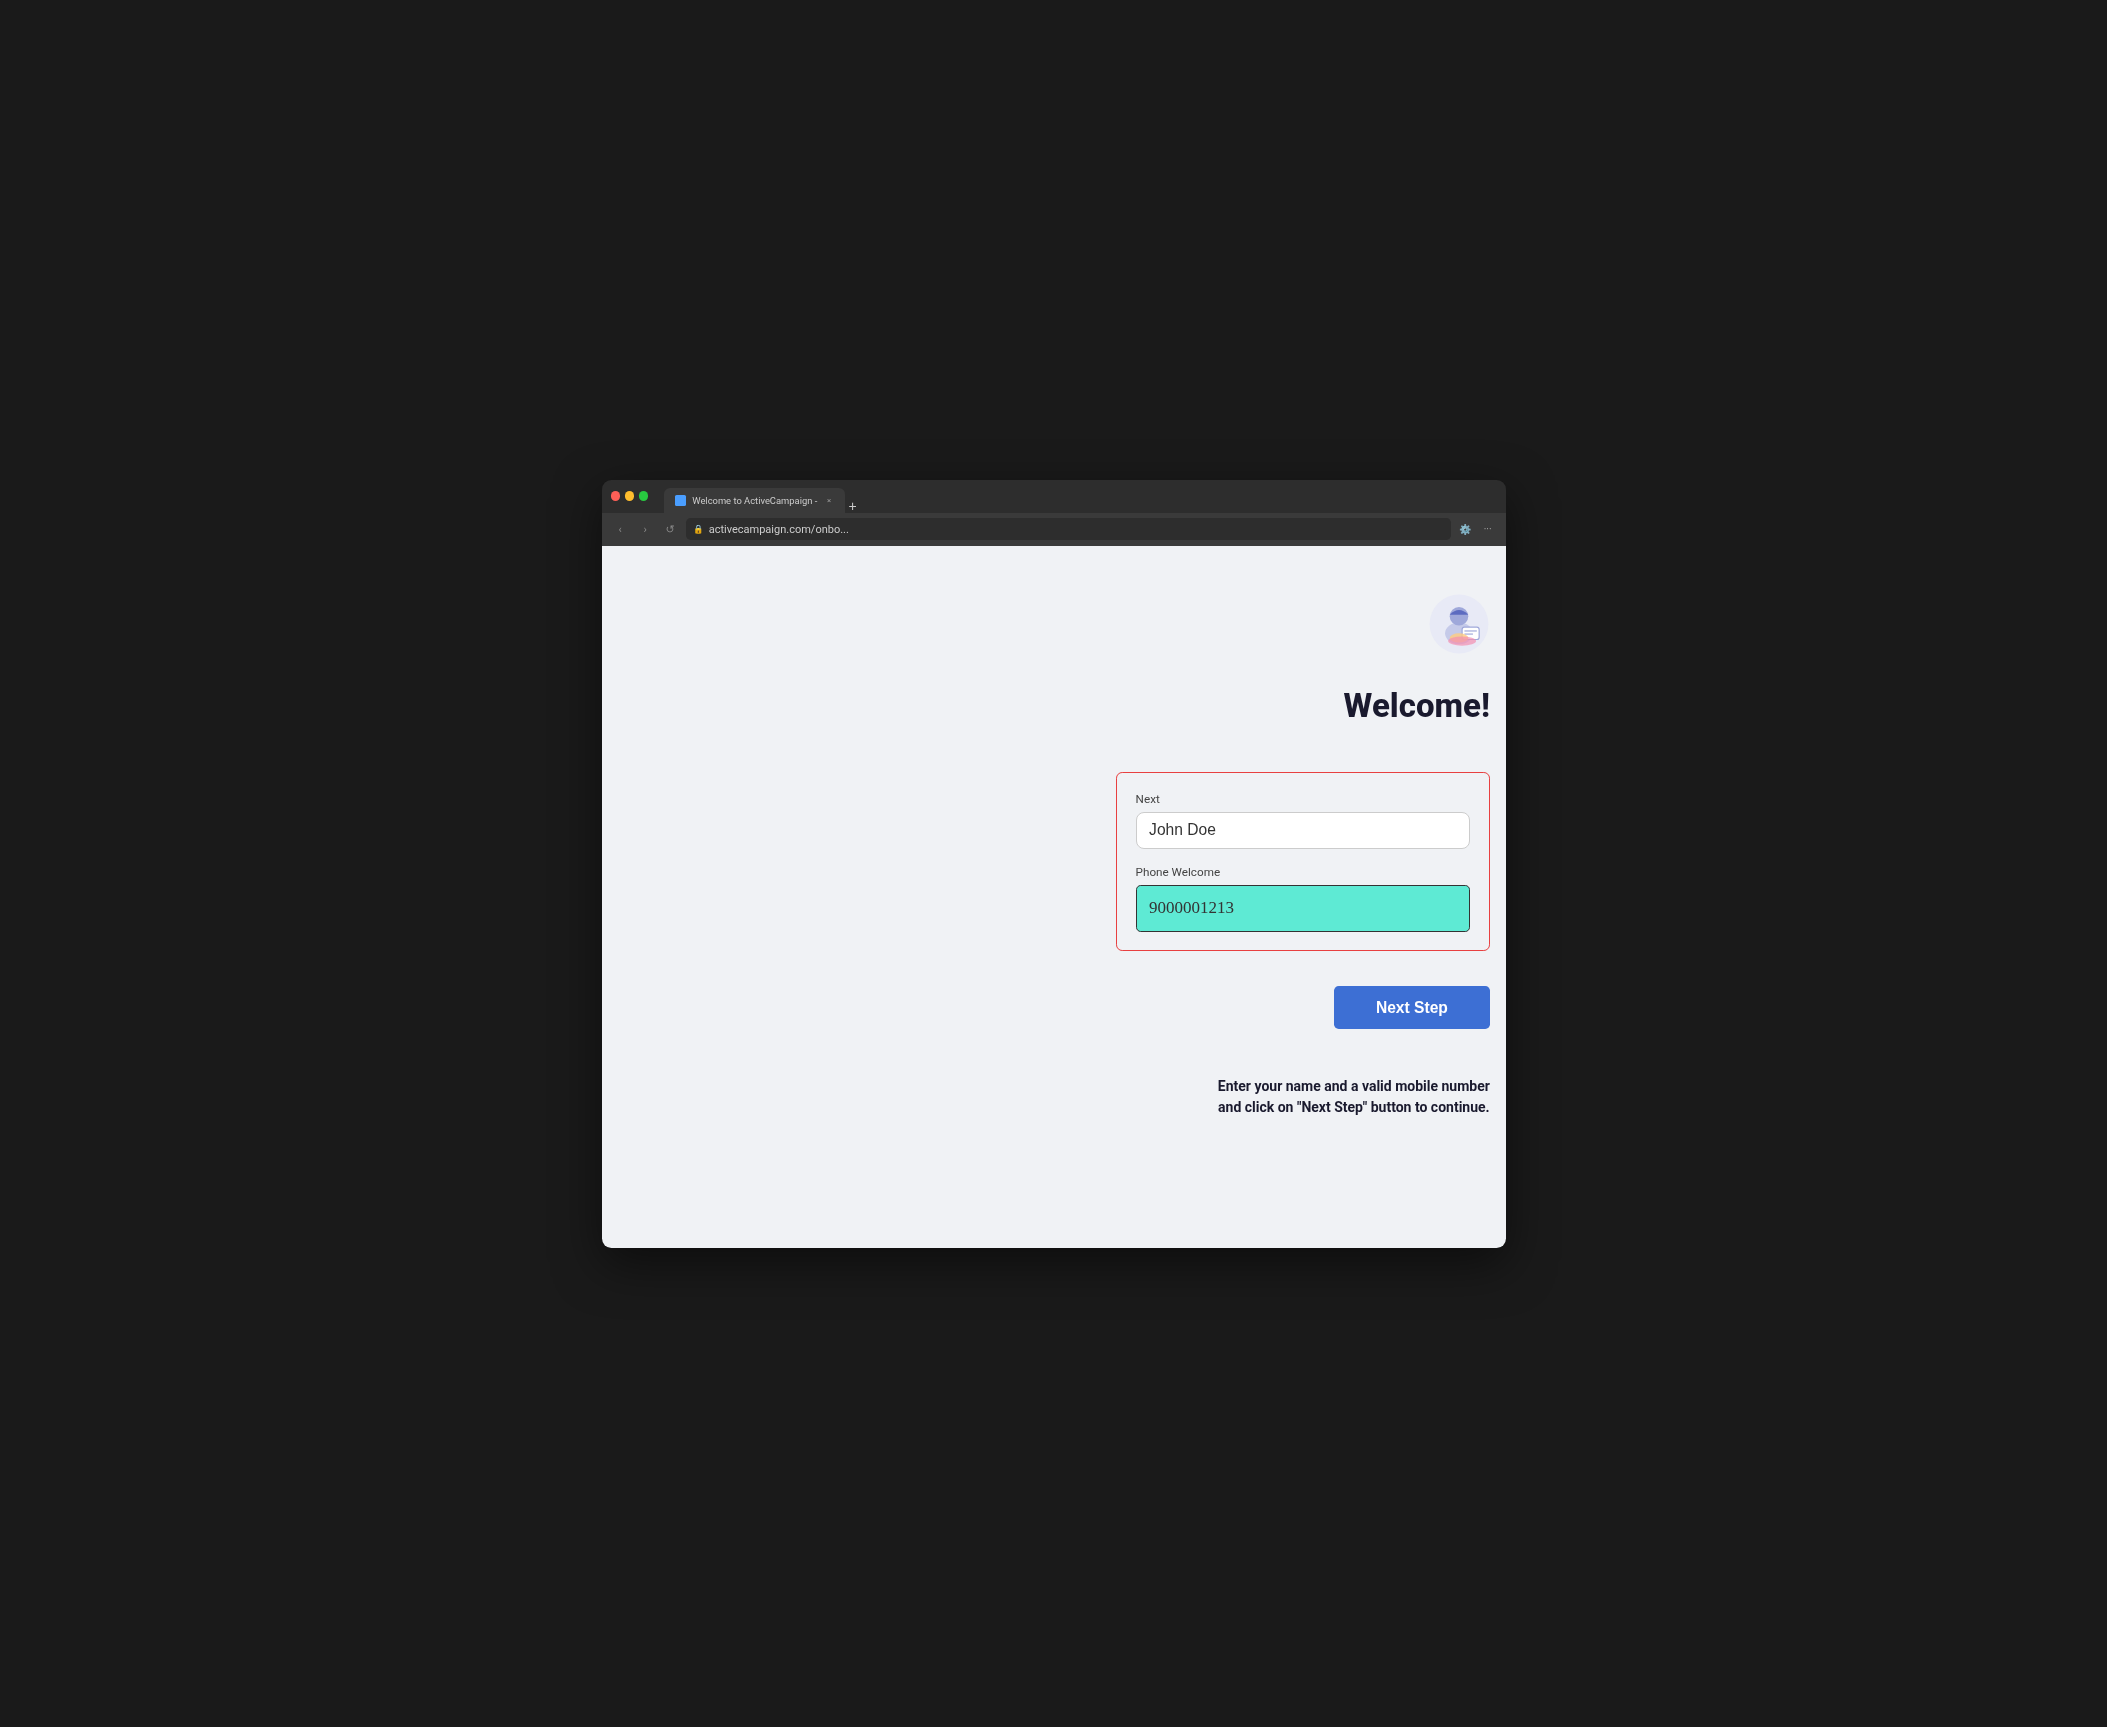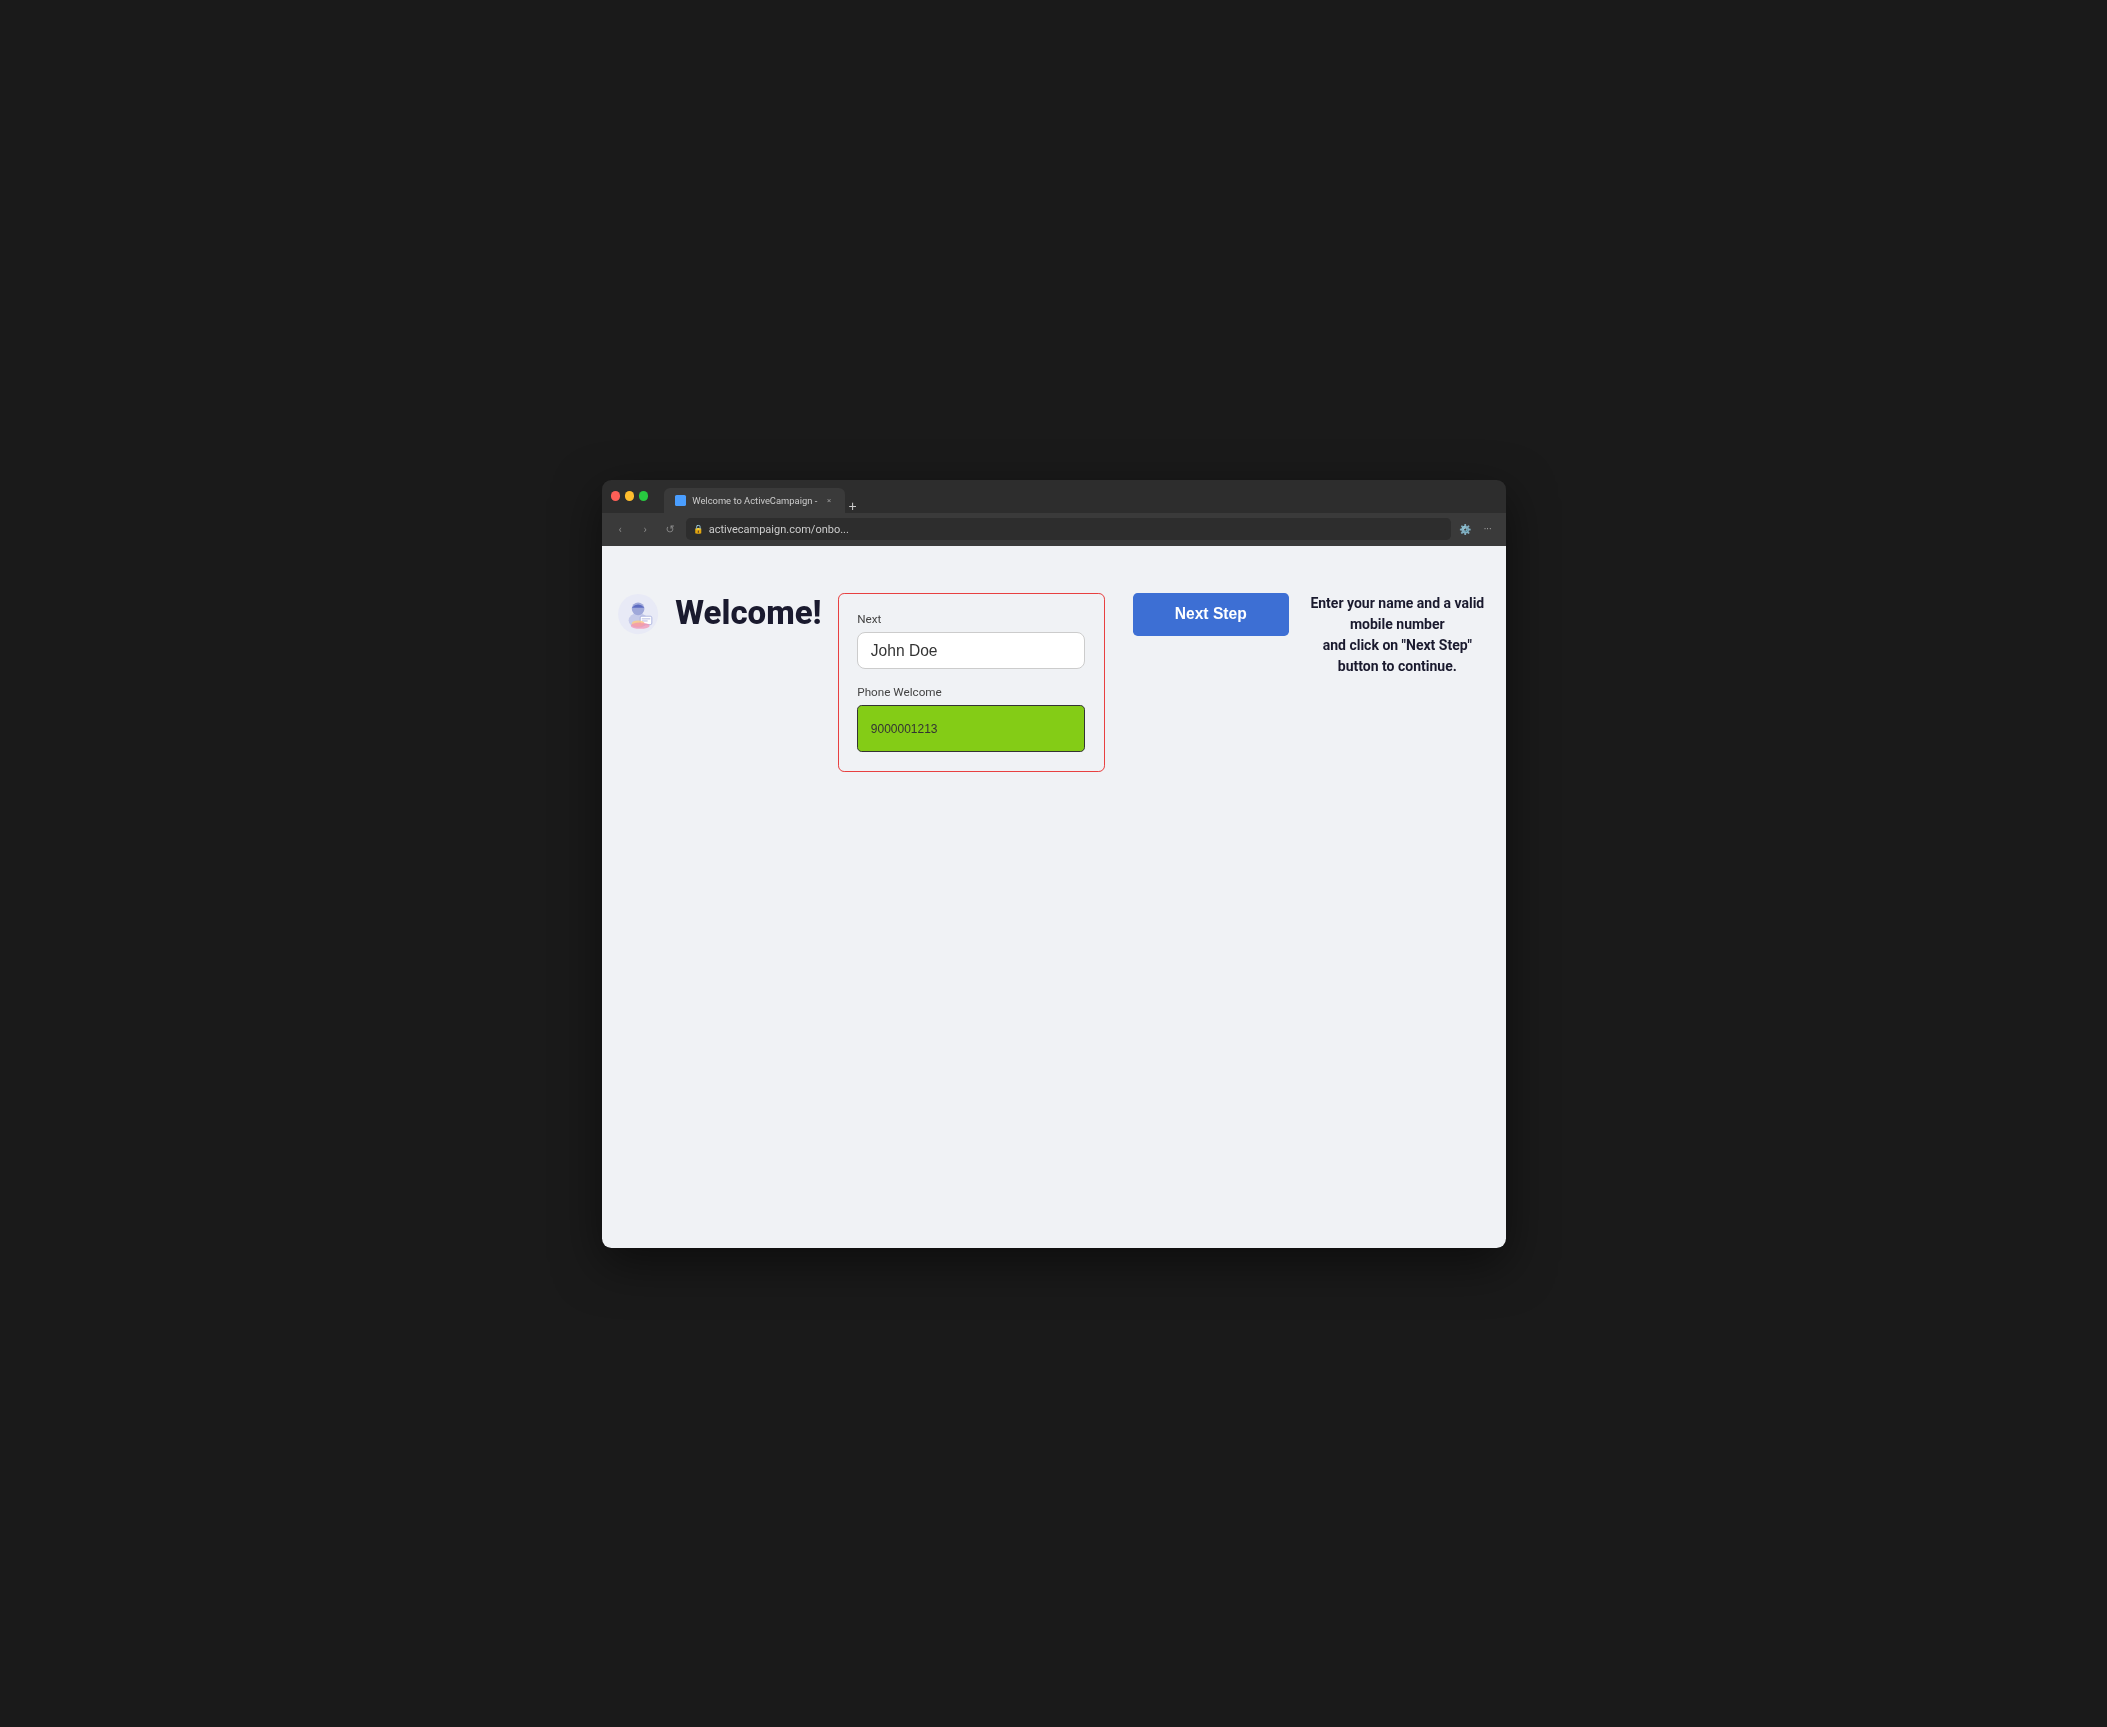--- a/index.html
+++ b/index.html
@@ -154,22 +154,22 @@
       font-size: 10px;
       color: #aaa;
       cursor: pointer;
     }
 
     
     .page-content {
       background: #f0f2f5;
       min-height: 702px;
       display: flex;
-      flex-direction: row;
-      align-items: flex-start;
+      flex-direction: column;
+      align-items: flex-end;
       padding: 47px 15.6px 62px;
       gap: 16px;
     }
 
     .hero-icon {
       width: 62px;
       height: 62px;
       margin-bottom: 15.6px;
     }
 
@@ -208,24 +208,25 @@
       outline: none;
       margin-bottom: 15.6px;
     }
 
     .phone-input {
       width: 100%;
       height: 47px;
       border: 1.6px solid #333;
       border-radius: 4.7px;
       padding: 0 12.5px;
-      font-size: 12px;
+      font-size: 17px;
       color: #333;
-      background: #84cc16;
+      background: #5eead4;
       outline: none;
+      font-family: Liberation Serif, serif;
     }
 
     .next-step-btn {
       background: #3d6fd4;
       color: #fff;
       border: none;
       border-radius: 4.7px;
       padding: 12.5px 37px;
       font-size: 15.6px;
       font-weight: 600;

